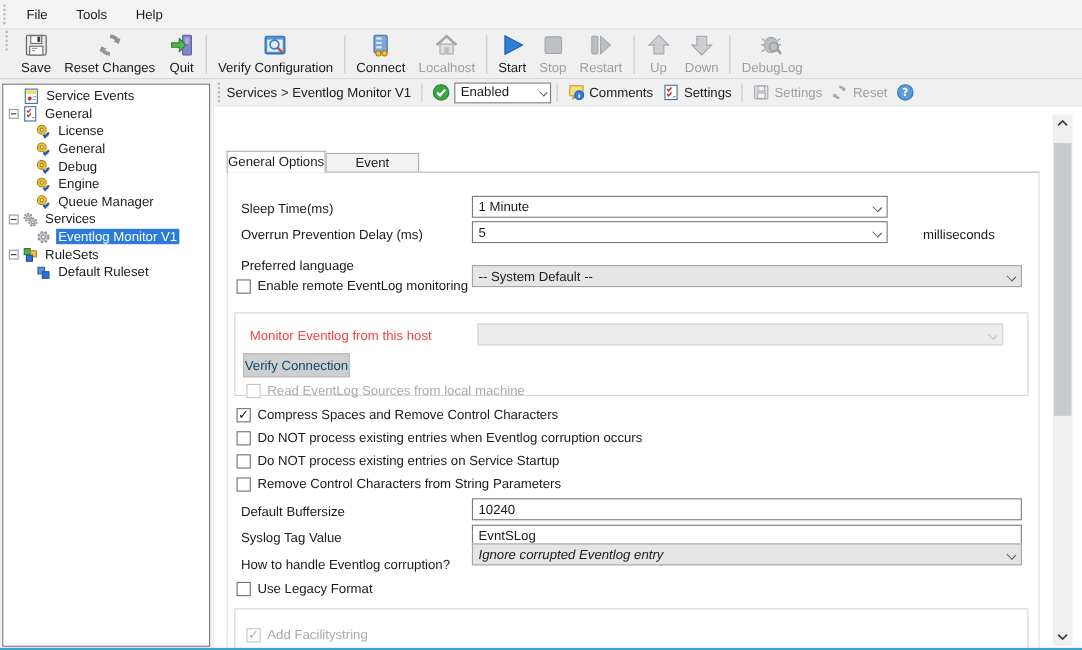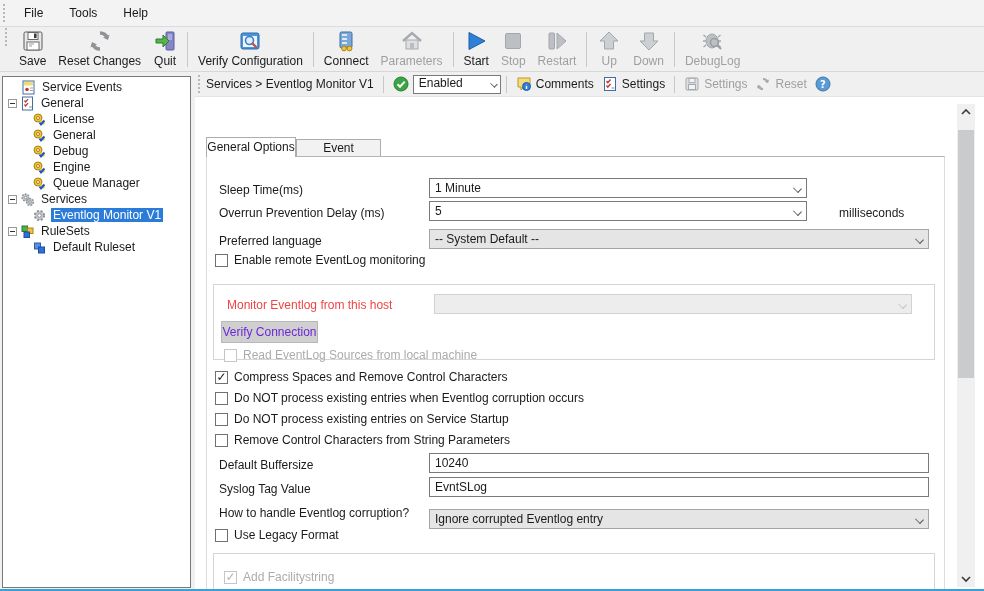--- a/index.html
+++ b/index.html
@@ -42,32 +42,32 @@
   .content { position:absolute; left:0; right:0; top:25px; bottom:0; background:#fff; overflow:hidden; }
   .tab { position:absolute; border:1px solid #acacac; text-align:center; cursor:default; }
   .tab.active { background:#fff; border-bottom:none; z-index:2; }
   .tab.inactive { background:#f2f2f2; }
   .pane { position:absolute; left:11px; top:59px; width:739px; bottom:-2px; border:1px solid #dcdcdc; border-top:1px solid #b4b4b4; background:#fff; }
   .flabel { position:absolute; white-space:nowrap; }
   .combo, .tinput { position:absolute; height:20px; background:#fff; border:1px solid #7a7a7a; padding:2px 18px 0 5px; white-space:nowrap; overflow:hidden; }
   .tinput { padding-right:1px; }
   .combo .dd { position:absolute; right:5px; top:6px; }
   .dd { width:7px; height:7px; border-right:1px solid #555; border-bottom:1px solid #555; transform:rotate(45deg) scaleY(0.8); display:inline-block; }
-  .combo.graybg { background:#e5e5e5; border-color:#a5a5a5; }
+  .combo.graybg { background:#e5e5e5; border-color:#a5a5a5;margin-top:12px; }
   .combo.disabled { background:#ededed; border-color:#d2d2d2; color:#b5b5b5; }
   .combo.disabled .dd { border-color:#c2c2c2; }
   .cbrow { position:absolute; display:flex; align-items:center; white-space:nowrap; }
   .cbox { width:13px; height:13px; background:#fff; border:1px solid #707070; margin-right:6px; flex:0 0 auto; position:relative; font-size:12px; line-height:11px; text-align:center; color:#222; }
   .cbox.checked::after { content:"\2713"; position:absolute; left:0; top:0; width:100%; }
   .cbrow.disabled { color:#a9abae; }
   .cbrow.disabled .cbox { border-color:#c6c6c6; }
   .cbrow.disabled .cbox.checked::after { color:#b4b4b4; }
   .group { position:absolute; border:1px solid #d5d5d5; }
   .glabel { color:#ef4444; }
-  .gbutton { position:absolute; background:#cfcfcf; border:1px solid #b8b8b8; color:#6d28d9; text-align:center; line-height:20px; }
+  .gbutton { position:absolute; background:#cfcfcf; border:1px solid #b8b8b8; color:#0c4a6e; text-align:center; line-height:20px; }
   
   .vscroll { position:absolute; top:104px; bottom:4px; right:9px; width:18px; background:#f0f0f0; }
   .vscroll .arrow { position:absolute; left:0; width:18px; height:16px; text-align:center; }
   .vscroll .arrow svg { margin-top:4px; }
   .vscroll .thumb { position:absolute; left:1px; top:26px; width:16px; height:248px; background:#c9cbcd; }
   .bottom-edge { position:absolute; left:0; right:0; bottom:0; height:2px; background:#38a1da; }
 </style>
 </head>
 <body>
 
@@ -133,21 +133,21 @@
           <circle cx="15.5" cy="19.5" r="2.4" fill="#f2c335" stroke="#a8831a"></circle>
         </svg></span>
     <span>Connect</span>
   </div>
   <div class="tb-btn disabled">
     <span class="ic"><svg viewBox="0 0 24 24" width="24" height="24">
           <path d="M3 12 12 4l9 8" fill="none" stroke="#a6a9ad" stroke-width="2.4"></path>
           <rect x="6" y="11" width="12" height="9" fill="#dddfe2" stroke="#a6a9ad"></rect>
           <rect x="10" y="14" width="4" height="6" fill="#b9bcc0"></rect>
         </svg></span>
-    <span>Parameters</span>
+    <span>Localhost</span>
   </div>
 
   <span class="tb-sep"></span>
 
   <div class="tb-btn">
     <span class="ic"><svg viewBox="0 0 24 24" width="24" height="24">
           <path d="M5 3.5 21 12 5 20.5z" fill="#2f7fd6" stroke="#1d5ea8"></path>
         </svg></span>
     <span>Start</span>
   </div>
@@ -439,21 +439,21 @@
       <div class="tinput" style="left:222px; top:296px; width:500px;">
         <span>10240</span>
       </div>
 
       <span class="flabel" style="left:12px; top:325px;">Syslog Tag Value</span>
       <div class="tinput" style="left:222px; top:320px; width:500px;">
         <span>EvntSLog</span>
       </div>
 
       <span class="flabel" style="left:12px; top:349px;">How to handle Eventlog corruption?</span>
-      <div class="combo graybg" style="left:222px; top:352px; width:500px;">
+      <div class="combo graybg" style="left:222px; top:325px; width:500px;font-style:italic;">
         <span>Ignore corrupted Eventlog entry</span>
         <span class="dd"></span>
       </div>
 
       <div class="cbrow" style="left:8px; top:371px;">
         <span class="cbox"></span>
         <span>Use Legacy Format</span>
       </div>
 
       <div class="group" style="left:6px; top:396px; width:722px; height:120px;">

